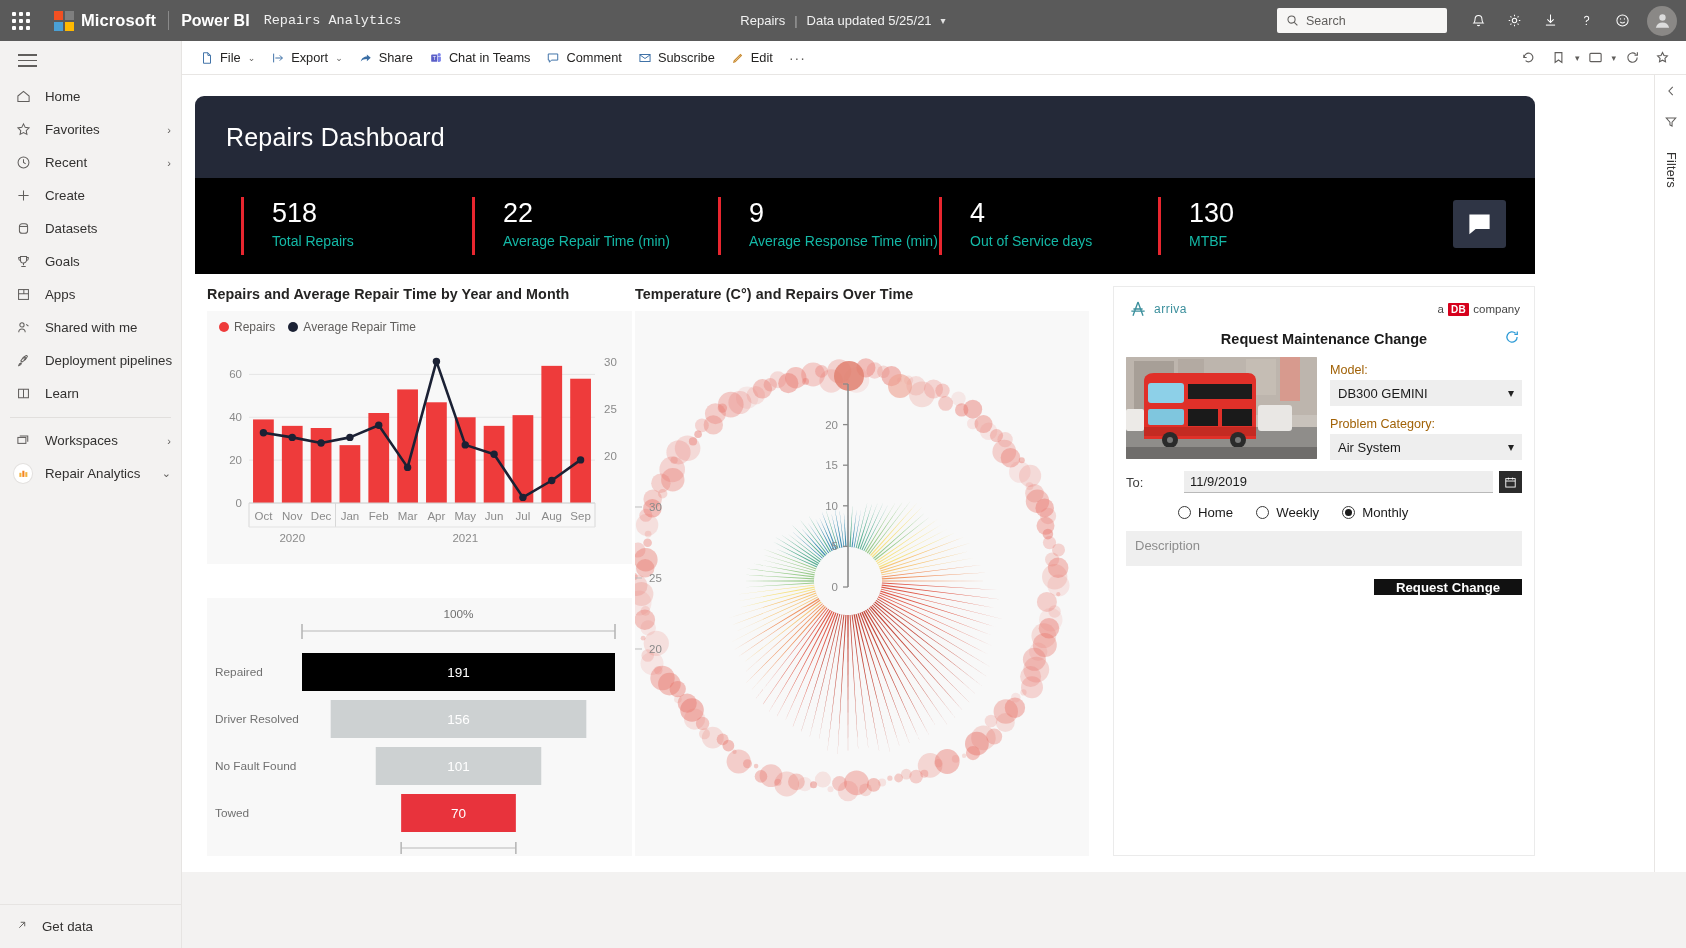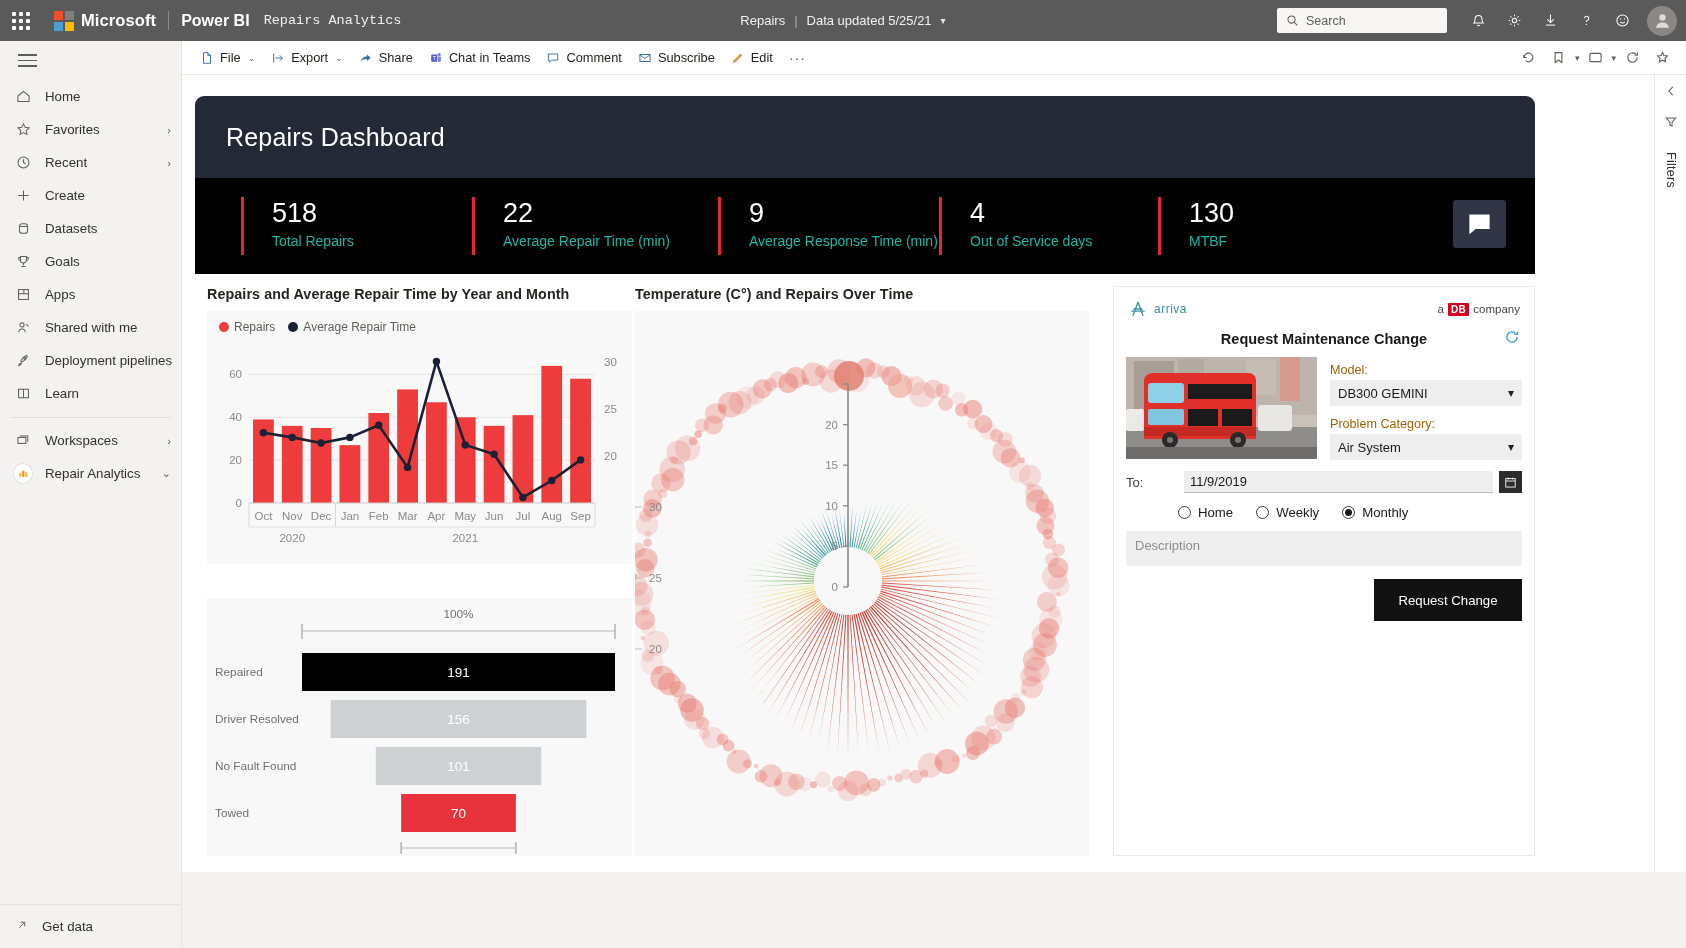--- a/index.html
+++ b/index.html
@@ -194,22 +194,22 @@
     width:13px; height:13px; border-radius:50%; border:1.4px solid #3a3a3a;
     display:flex; align-items:center; justify-content:center; background:#fff;
   }
   .rdot.on::after { content:""; width:7px; height:7px; border-radius:50%; background:#1a1a1a; }
   .radio .rl { font-size:13.2px; color:#1a1a1a; }
   .descbox {
     margin-top:11px; height:35px; background:#efefef; font-size:13px; color:#8d8d8d;
     padding:7px 9px; cursor:text;
   }
   .reqbtn {
-    margin:13px 0 0 auto; width:148px; height:42px; background:#111; color:#fff;
-    font-size:13.2px; font-weight:400; display:flex; align-items:center; justify-content:center;
+    margin:13px 0 0 auto; width:148px; height:16px; background:#111; color:#fff;
+    font-size:13.2px; font-weight:700; display:flex; align-items:center; justify-content:center;
     cursor:pointer;
   }
   .btnrow { display:flex; }
   .tick-lbl { font-size:11.5px; fill:#8a8a8a; font-family:"Liberation Sans", sans-serif; }
   .funnel-lbl { font-size:11.8px; fill:#707070; font-family:"Liberation Sans", sans-serif; }
   .funnel-val { font-size:13.5px; font-family:"Liberation Sans", sans-serif; }
 </style>
 </head>
 <body>
 

